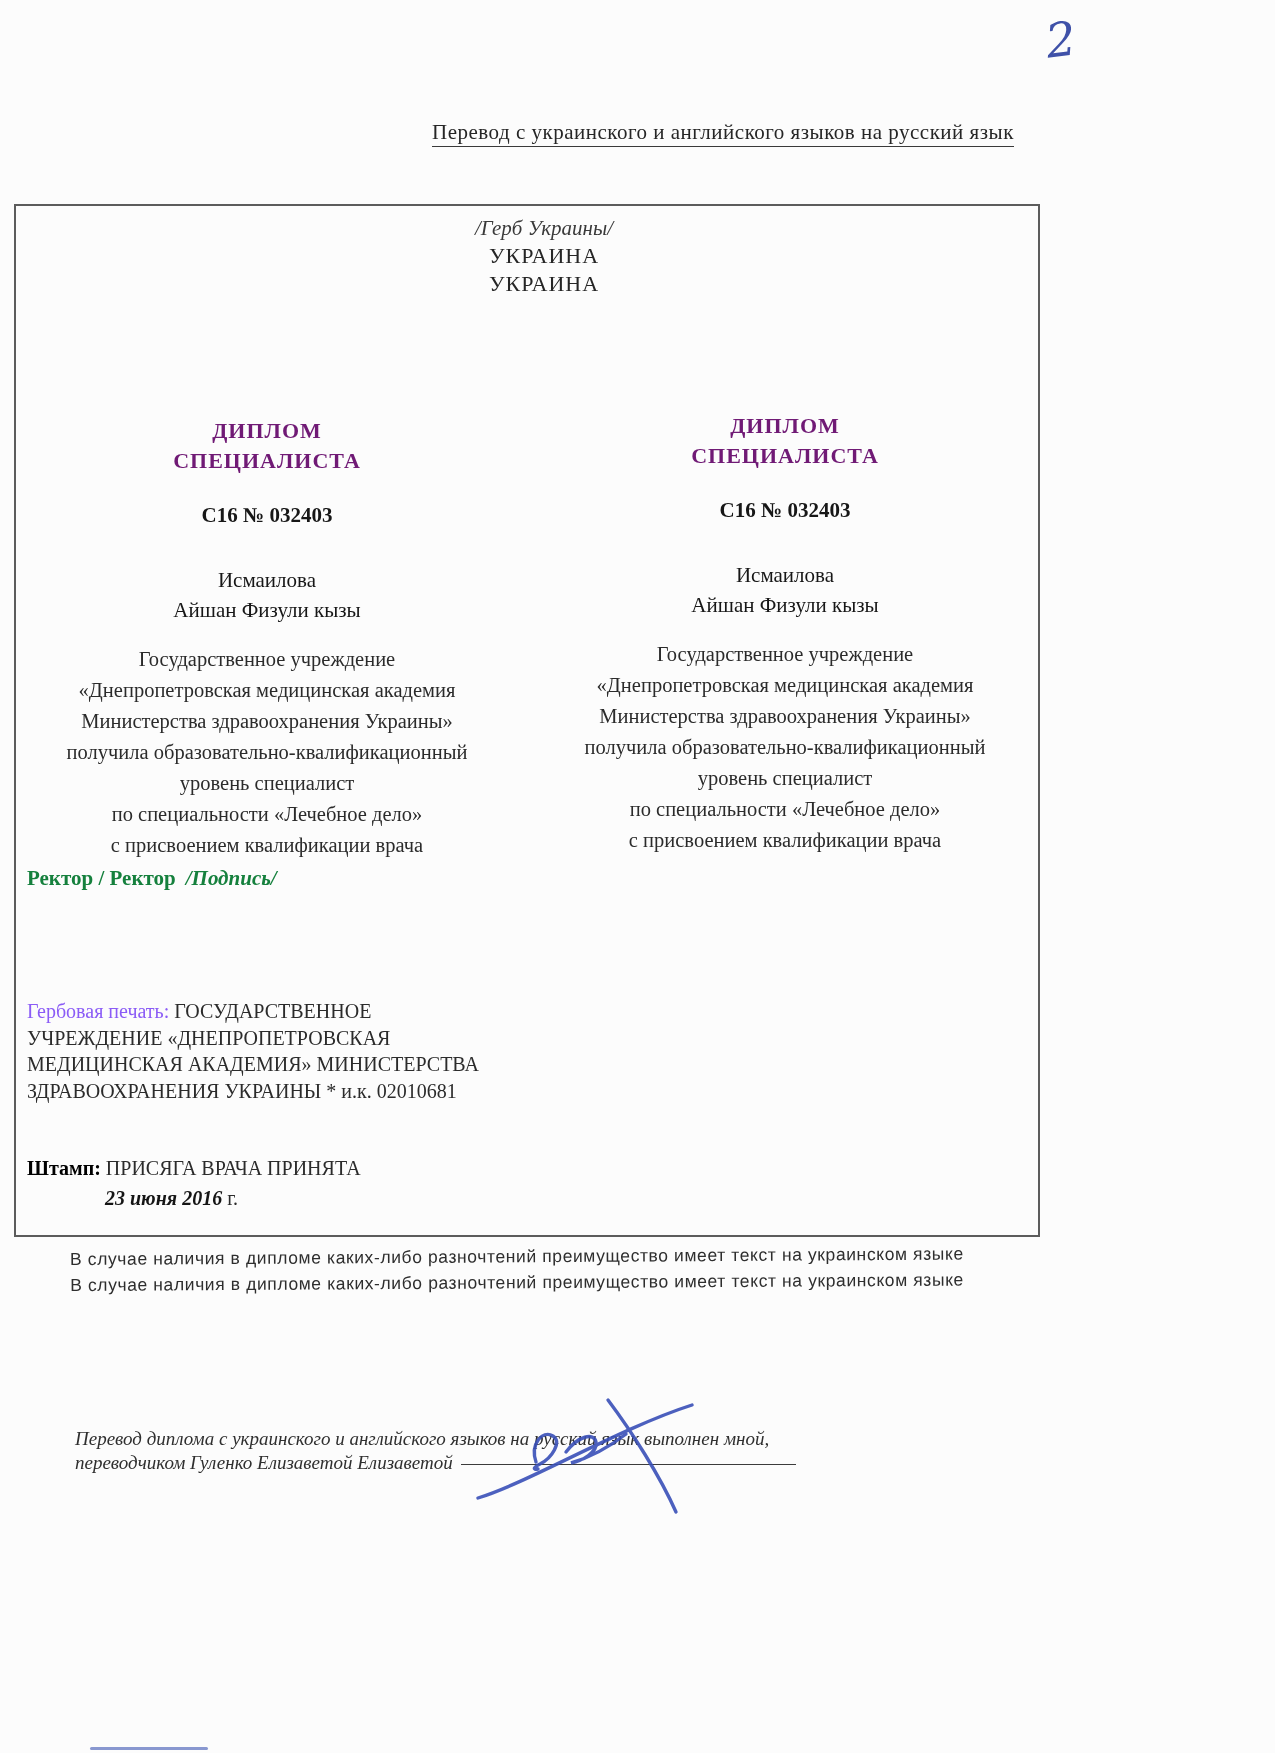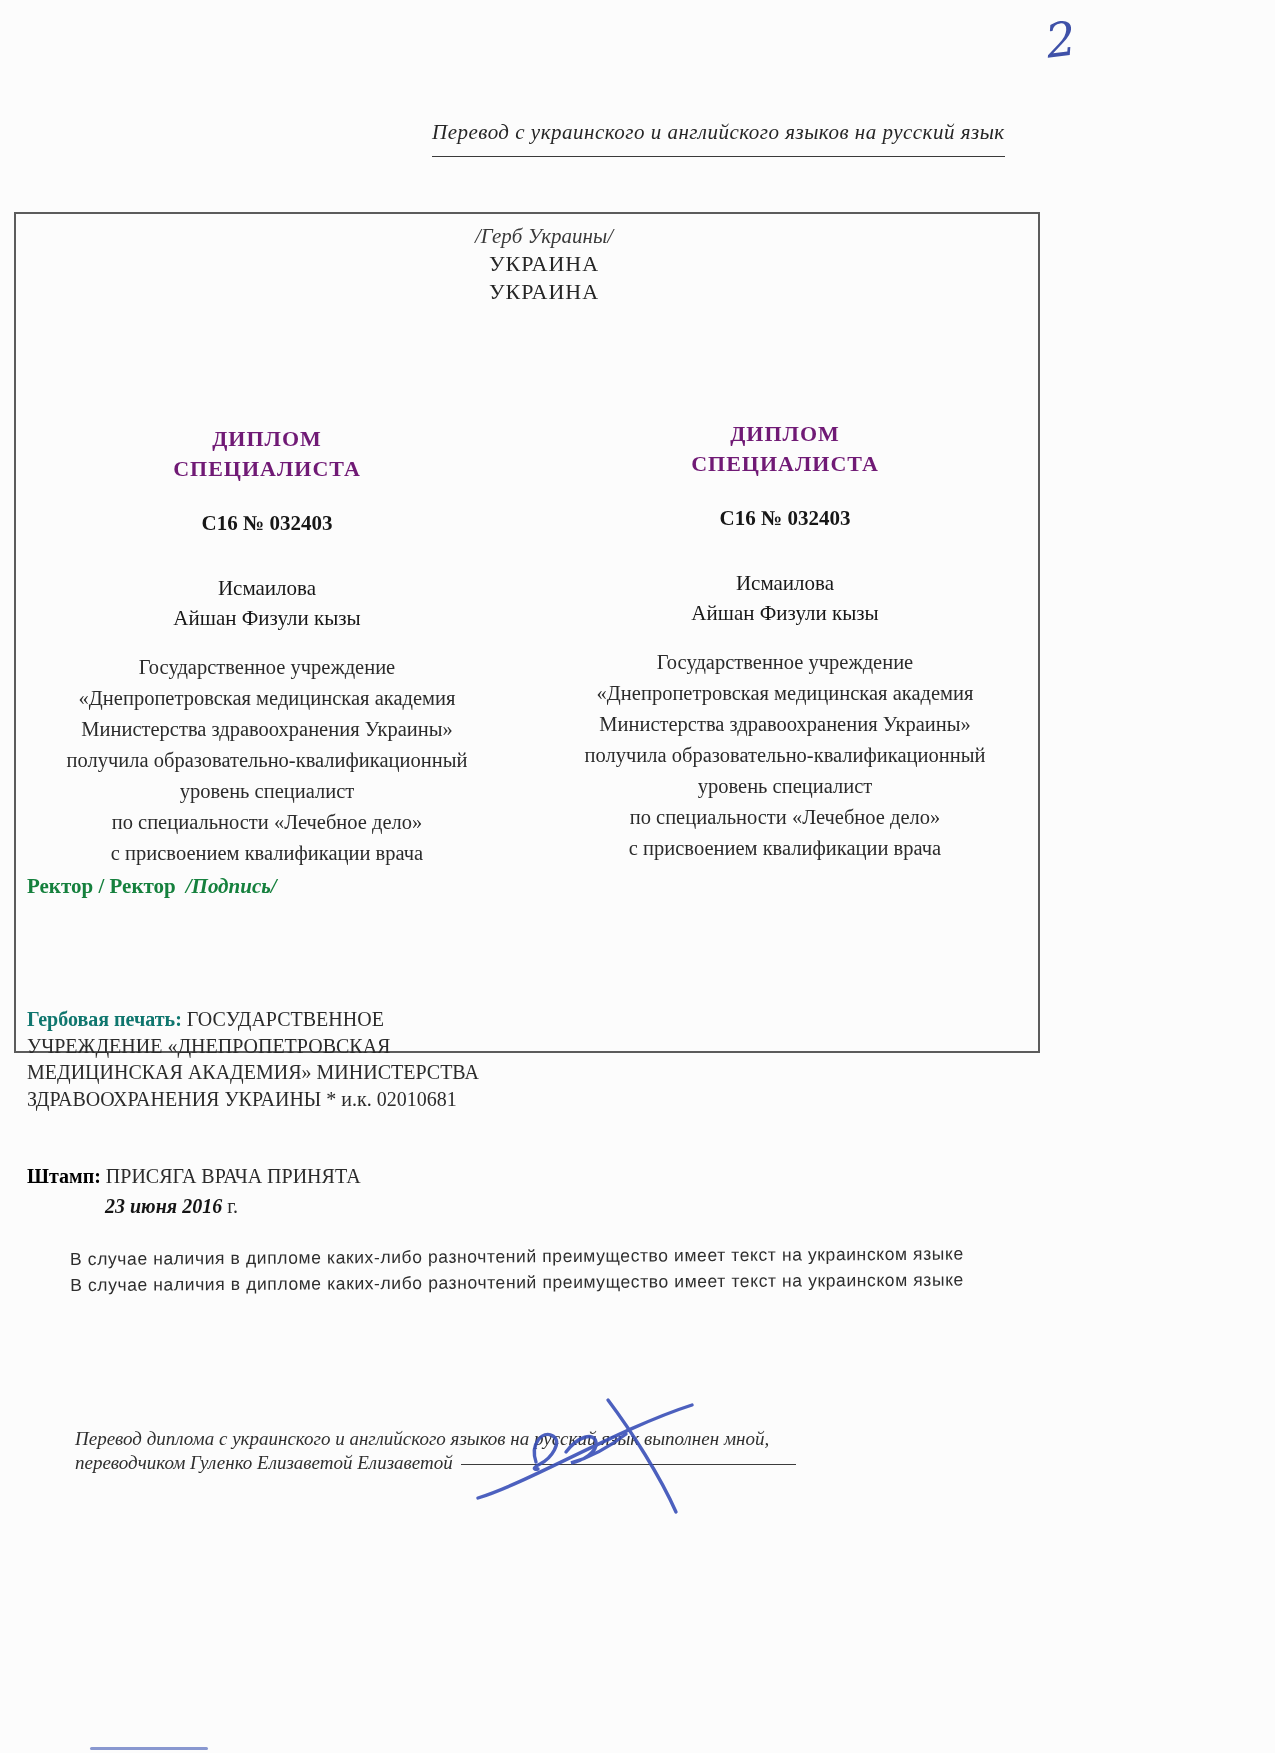--- a/index.html
+++ b/index.html
@@ -20,25 +20,25 @@
     font-size:47px;
     color:#3f51a8;
     transform:rotate(-7deg);
   }
   
   .header{
     position:absolute;left:432px;top:120px;
     font-size:21px;letter-spacing:.5px;
     white-space:nowrap;color:#262626;
   }
-  .header span{border-bottom:1.6px solid #3a3a3a;padding-bottom:12px;font-style:italic;}
+  .header span{border-bottom:1.6px solid #3a3a3a;padding-bottom:2px;}
   
   .cert-box{
-    position:absolute;left:14px;top:212px;
-    width:1026px;height:841px;
+    position:absolute;left:14px;top:204px;
+    width:1026px;height:1033px;
     box-sizing:border-box;
     border:2px solid #5c5c5c;
   }
   .emblem{
     position:absolute;left:34px;right:0;top:8px;
     text-align:center;line-height:28px;
   }
   .emblem-note{font-style:italic;font-size:21px;color:#3a3a3a;}
   .country{font-size:22px;letter-spacing:1px;color:#262626;}
   .col{position:absolute;text-align:center;}
@@ -51,21 +51,21 @@
   .sig-left{position:absolute;left:11px;top:660px;font-size:21px;color:#15803d;}
   .sig-left .lbl{font-weight:bold;}
   .sig-left .note{font-weight:bold;font-style:italic;margin-left:10px;}
   .sig-right{position:absolute;left:548px;top:651px;font-size:21px;color:#141414;}
   .sig-right .name{font-weight:bold;}
   .sig-right .date{font-weight:bold;margin-top:29px;}
   .seal{
     position:absolute;left:11px;top:792px;width:452px;
     font-size:20px;line-height:26.5px;color:#2b2b2b;
   }
-  .seal .lbl{font-weight:bold;color:#0f766e;}
+  .seal .lbl{font-weight:normal;color:#8b5cf6;}
   .stamp{position:absolute;left:11px;top:947px;font-size:20px;line-height:30px;color:#2b2b2b;}
   .stamp .lbl{font-weight:bold;color:#000000;}
   .stamp .date-line{padding-left:78px;}
   .stamp .date{font-weight:bold;font-style:italic;color:#151515;}
   
   .disclaimer{
     position:absolute;left:70px;top:1247px;
     font-family:"Liberation Sans", sans-serif;
     font-size:17.5px;line-height:25.5px;letter-spacing:.6px;
     color:#2e2e2e;white-space:nowrap;

